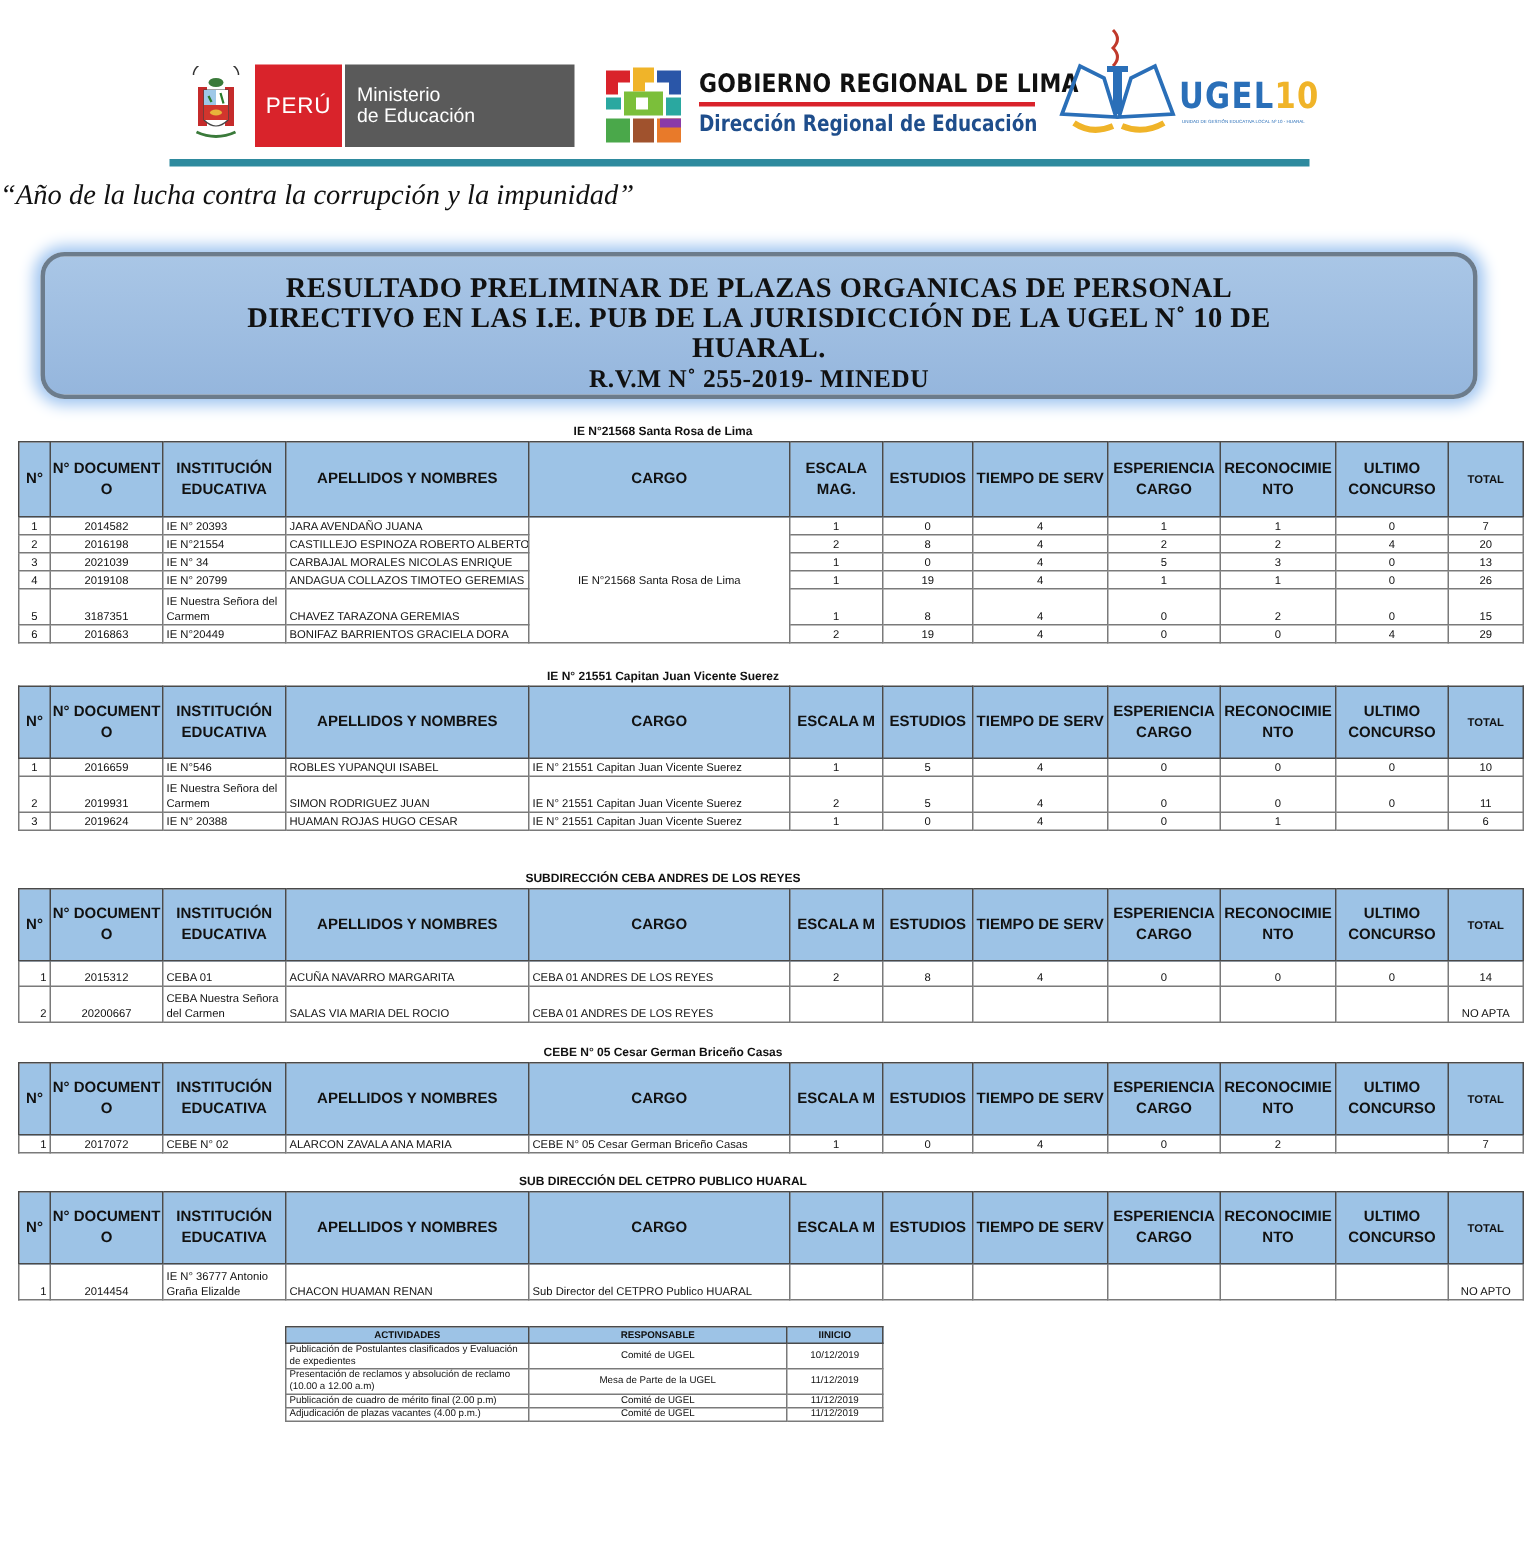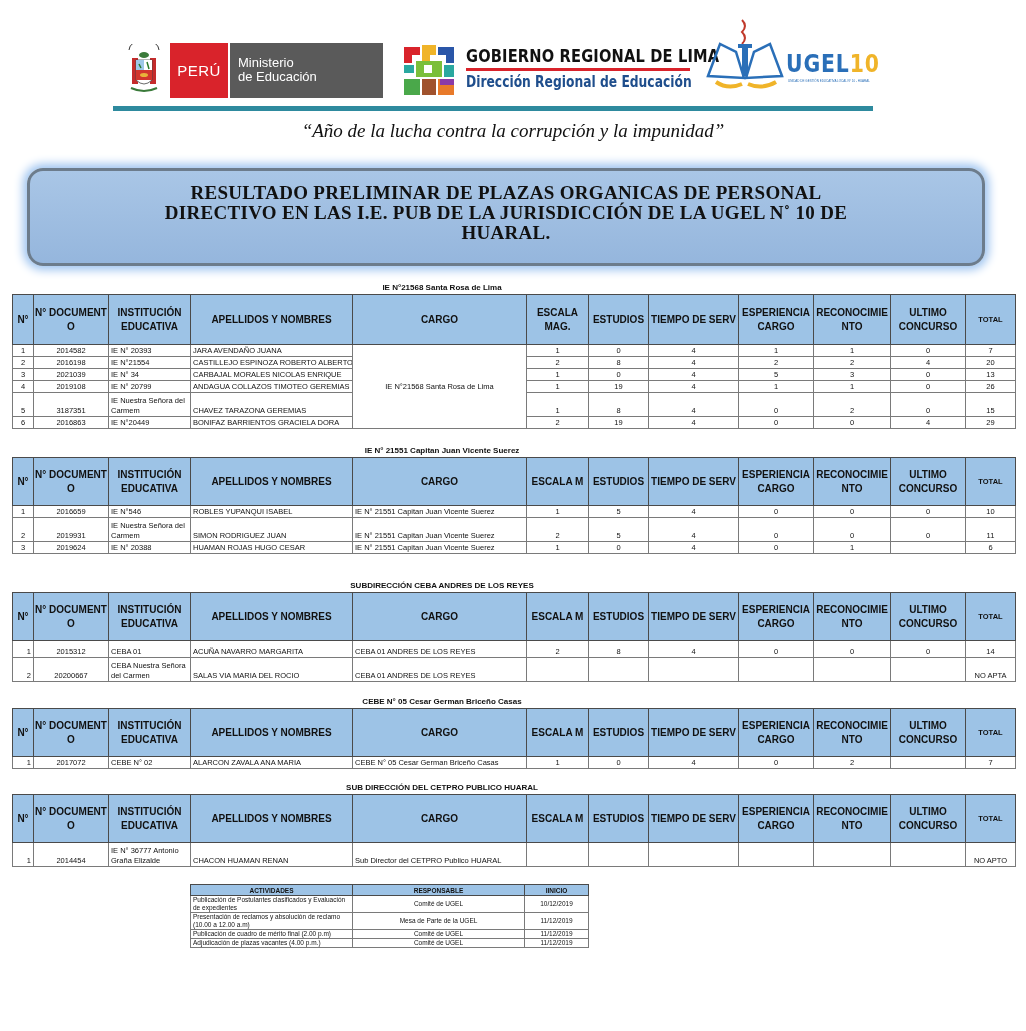--- a/index.html
+++ b/index.html
@@ -18,21 +18,21 @@
               font-family: "DejaVu Sans", sans-serif; transform: scaleX(0.86); transform-origin: left; white-space: nowrap; }
   .gore-redline { position: absolute; left: 466px; top: 68px; width: 224px; height: 3px; background: #d9232b; }
   .gore-sub { position: absolute; left: 466px; top: 73px; font-size: 15px; color: #1f4e8c; font-weight: bold;
               font-family: "DejaVu Sans", sans-serif; transform: scaleX(0.82); transform-origin: left; white-space: nowrap; }
   .ugel-mark { position: absolute; left: 706px; top: 18px; width: 80px; height: 80px; }
   .ugel-text { position: absolute; left: 786px; top: 50px; font-size: 24px; font-weight: bold; color: #2a6fb8;
               font-family: "DejaVu Sans", sans-serif; letter-spacing: 1px; transform: scaleX(0.85); transform-origin: left; white-space: nowrap; }
   .ugel-text .ten { color: #f0b429; }
   .ugel-tiny { position: absolute; left: 788px; top: 79px; font-size: 3px; color: #2a6fb8; white-space: nowrap; }
   .teal-bar { position: absolute; left: 113px; top: 106px; width: 760px; height: 5px; background: #2e8a9e; }
-  .motto { position: absolute; left: 0; top: 120px; width: 1026px; text-align: center;
+  .motto { position: absolute; left: 0; top: 120px; width: 1026px; text-align: left;
            font-family: "Liberation Serif", serif; font-style: italic; font-size: 19px; color: #111; }
 
   
   .title-box { position: absolute; left: 27px; top: 168px; width: 958px; height: 98px; border-radius: 16px;
                background: linear-gradient(#a9c6e6, #95b6dd); border: 3px solid #6c7c8c;
                box-shadow: 0 0 10px 4px #9ec4f0; text-align: center;
                font-family: "Liberation Serif", serif; font-weight: bold; color: #111; font-size: 19px; line-height: 20px;
                padding-top: 12px; letter-spacing: 0.3px; }
   .title-box .l4 { font-size: 17px; }
 
@@ -111,20 +111,21 @@
   <div class="ugel-tiny">UNIDAD DE GESTIÓN EDUCATIVA LOCAL Nº 10 - HUARAL</div>
 
   <div class="teal-bar"></div>
 </div>
 <div class="motto">“Año de la lucha contra la corrupción y la impunidad”</div>
 
 <div class="title-box">
   <div>RESULTADO PRELIMINAR  DE PLAZAS ORGANICAS DE PERSONAL</div>
   <div>DIRECTIVO EN LAS I.E. PUB DE LA JURISDICCIÓN  DE LA UGEL N˚ 10 DE</div>
   <div>HUARAL.</div>
+  <div class="l4">R.V.M N˚ 255-2019- MINEDU</div>
 </div>
 
 <div class="section" style="top:283px;">
   <div class="sec-title" style="top:0;">IE N°21568 Santa Rosa de Lima</div>
   <table class="grid" style="top:11px;">
     <colgroup>
       <col style="width:21px">
         <col style="width:75px">
         <col style="width:82px">
         <col style="width:162px">

